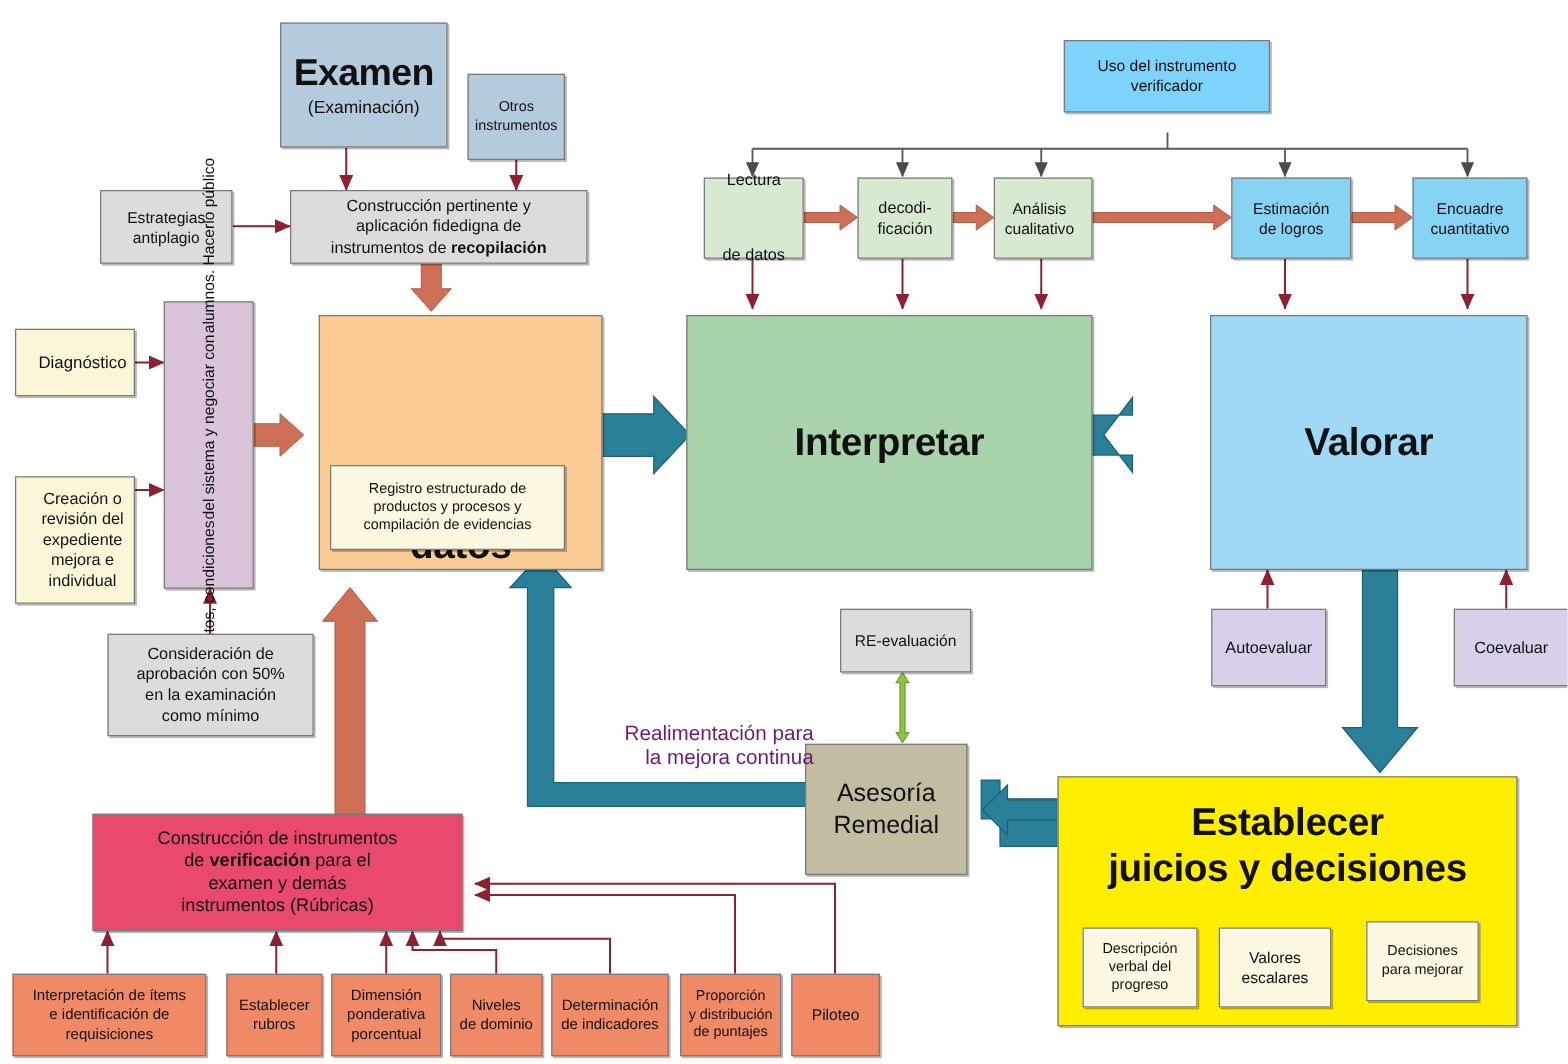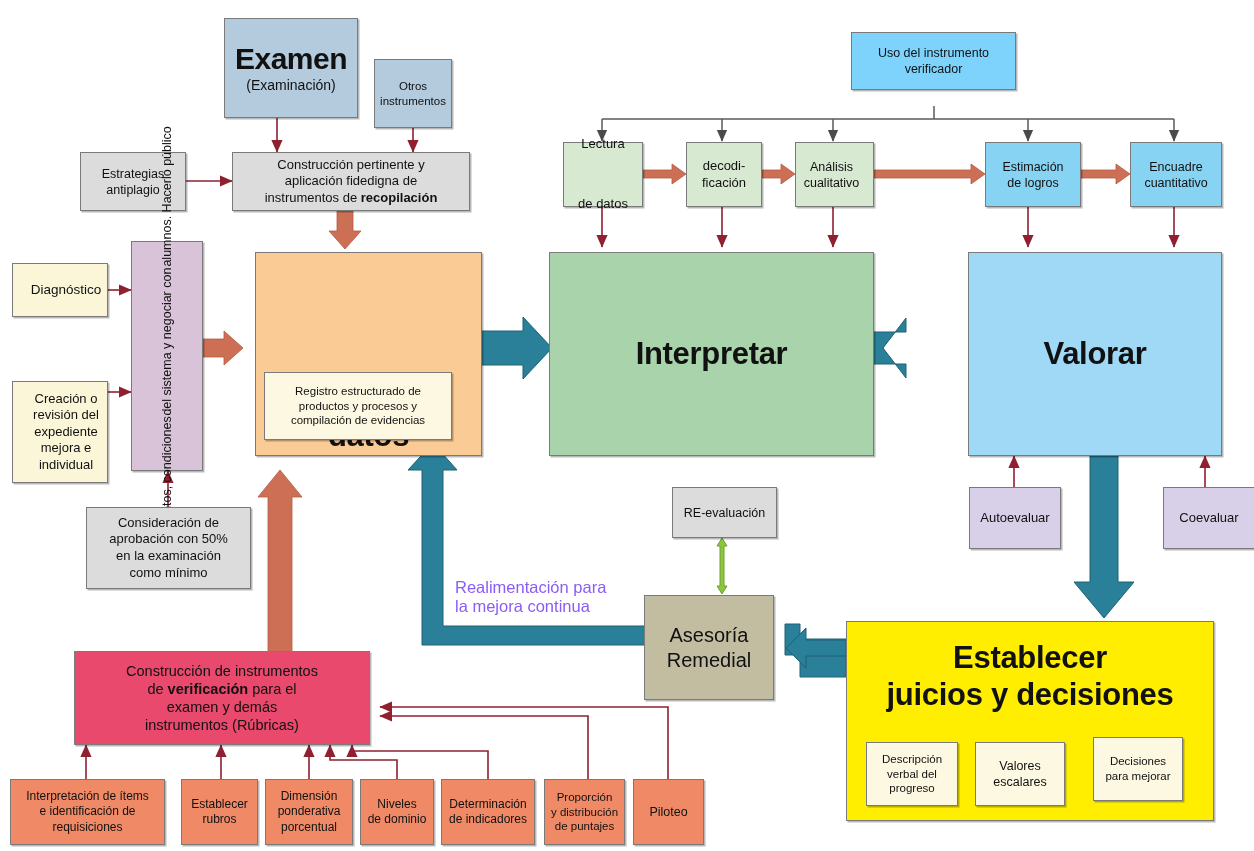--- a/index.html
+++ b/index.html
@@ -26,21 +26,21 @@
   .c-indigo   {background:#7dd3fc;}
   .c-lavender {background:#d8d0e8;}
   .c-khaki    {background:#c2bda1;}
   .c-yellow   {background:#ffee00;}
   .c-pink     {background:#e8496d;}
   .c-salmon   {background:#f08a66;}
   .c-ivory    {background:#fdf8e2;}
 
   .vert{writing-mode:vertical-rl;transform:rotate(180deg);}
 
-  .lbl{position:absolute;color:#8b5cf6;text-align:left;line-height:1.15;}
+  .lbl{position:absolute;color:#701a75;text-align:right;line-height:1.15;}
 
   svg.ov{position:absolute;left:0;top:0;width:1254px;height:851px;overflow:visible;pointer-events:none;}
 
   .big{font-size:31px;font-weight:700;letter-spacing:-0.3px;}
 </style>
 </head>
 <body>
 
 <div id="stage">
 

